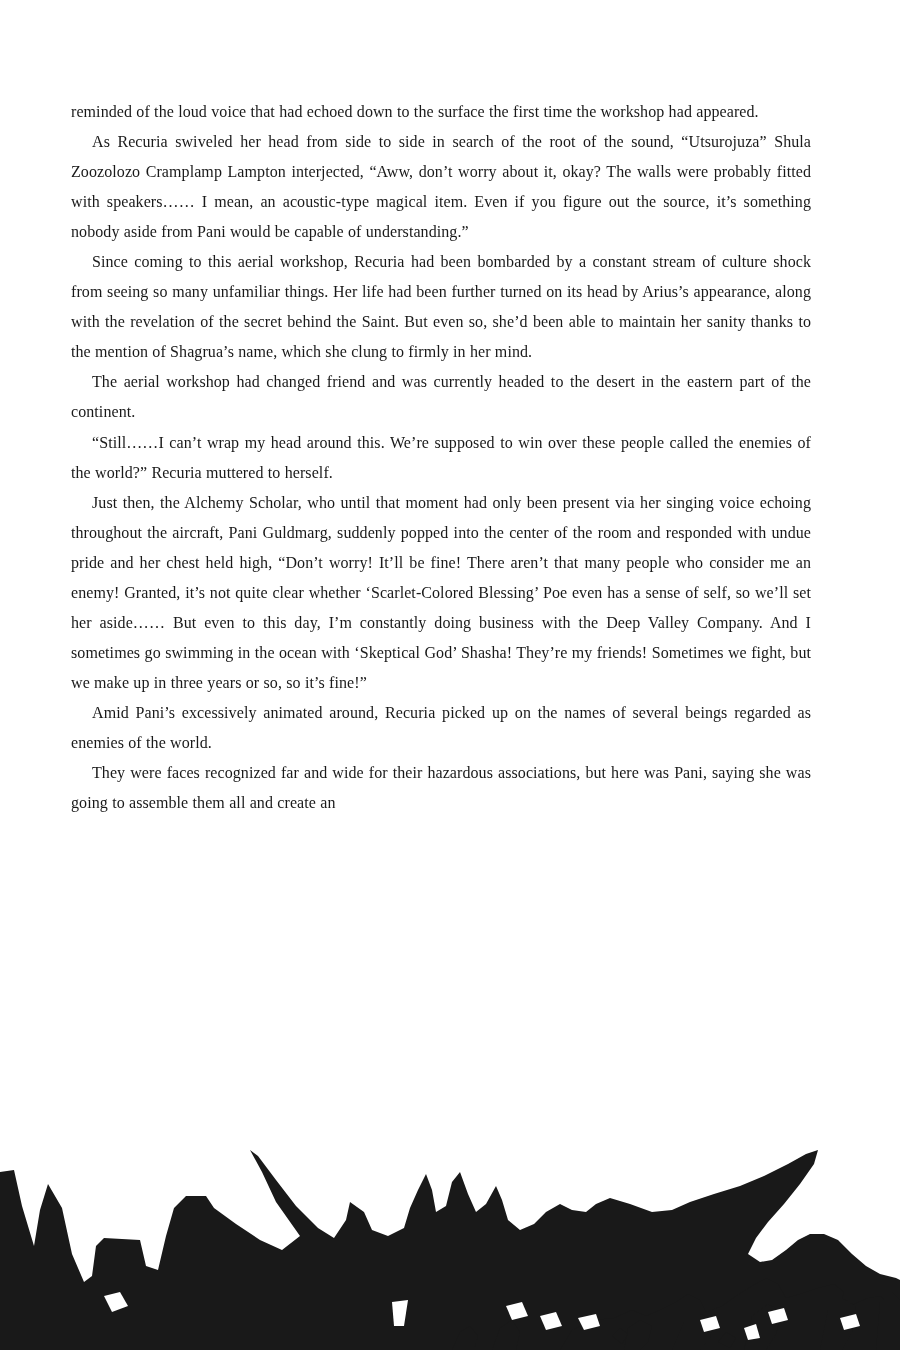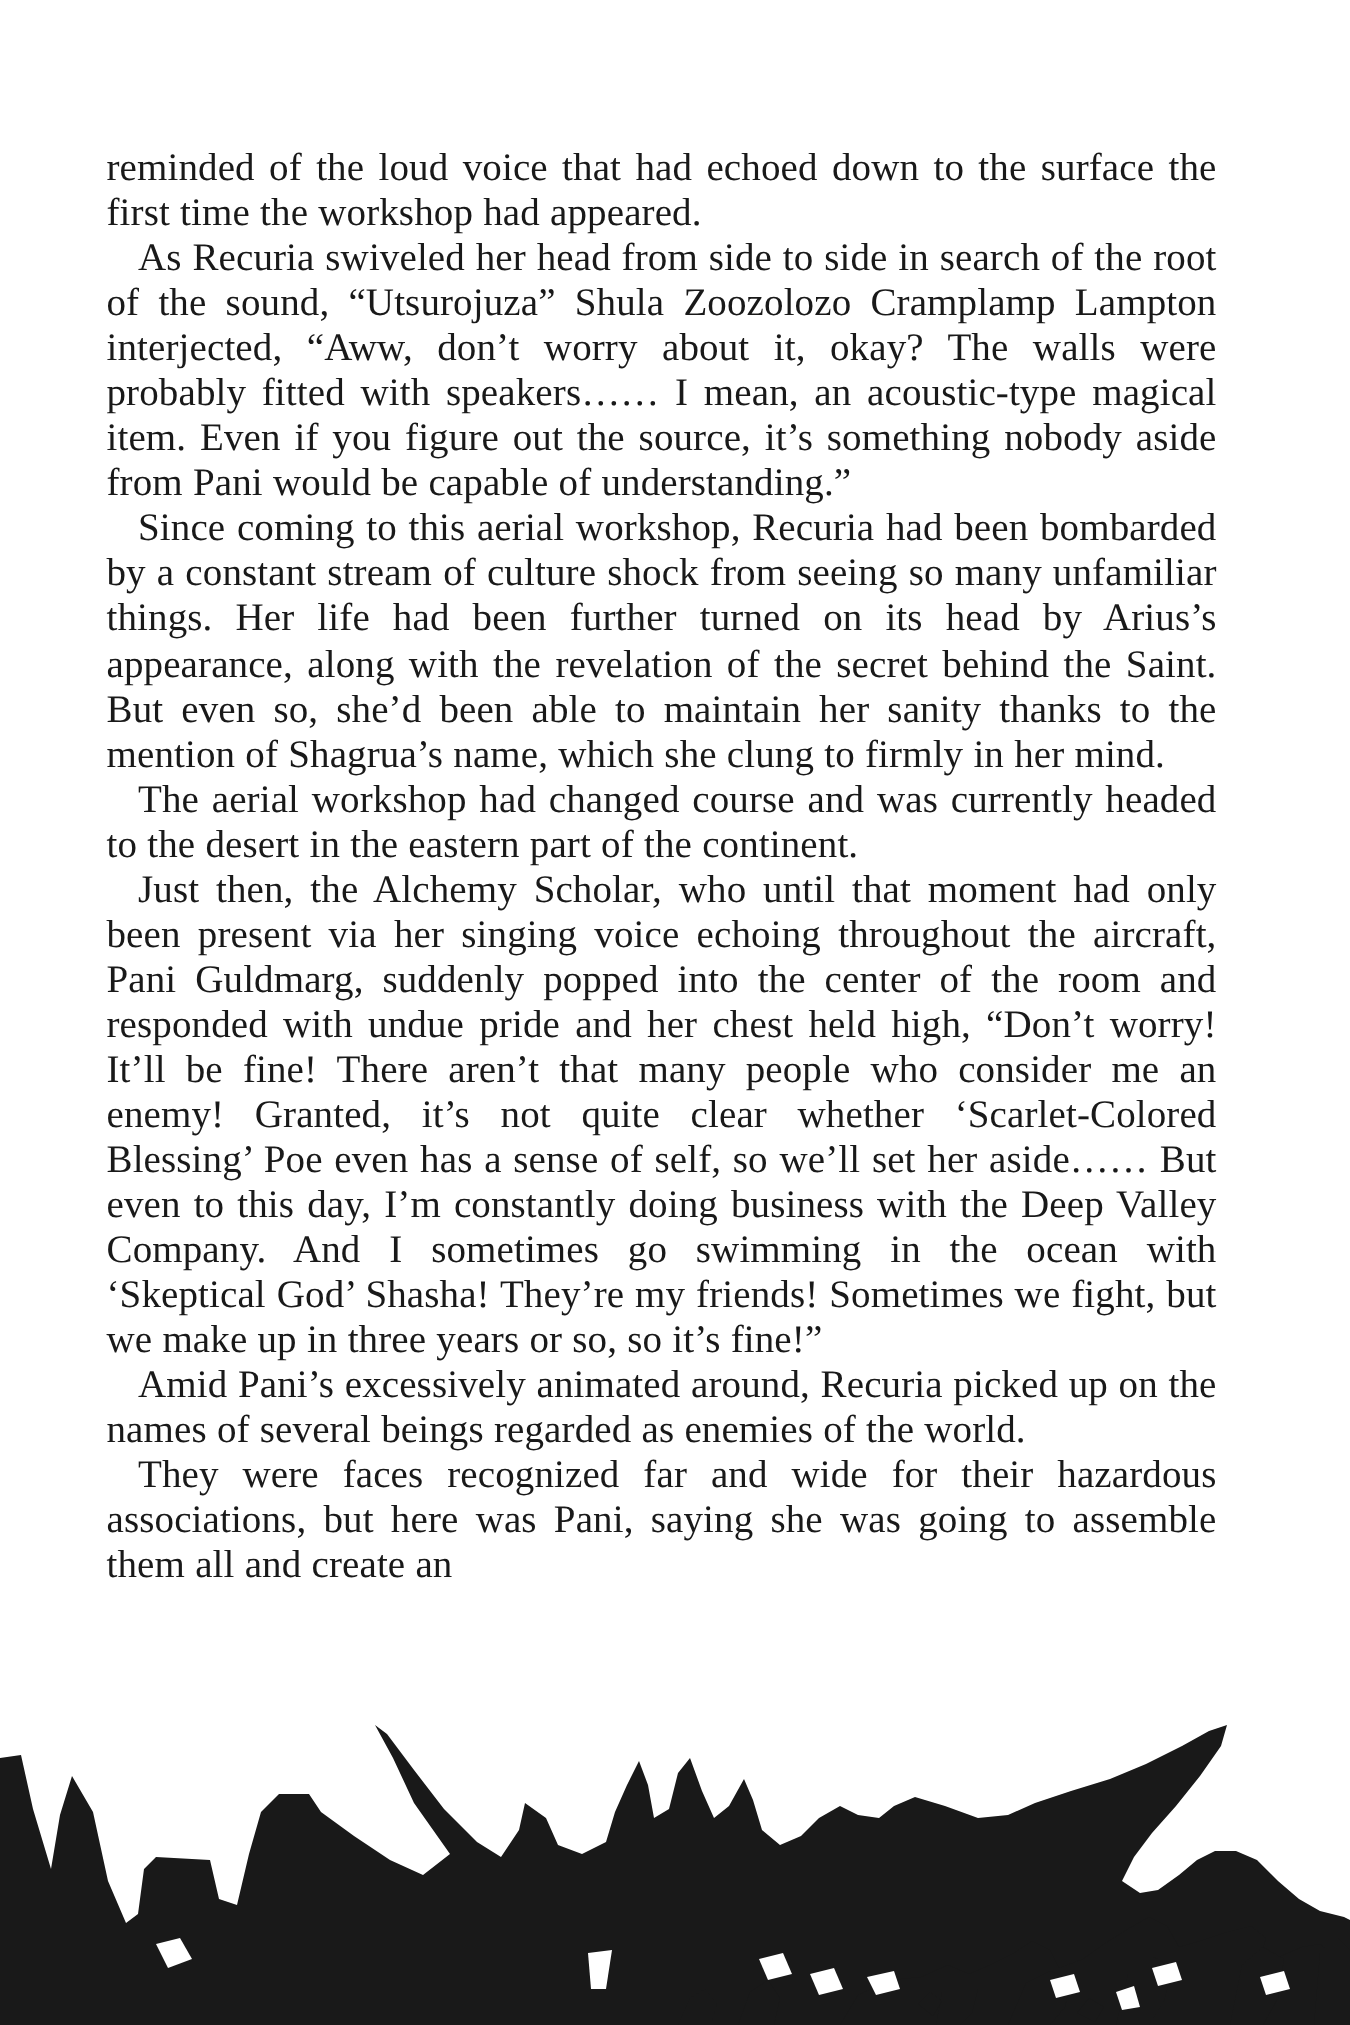--- a/index.html
+++ b/index.html
@@ -29,21 +29,21 @@
     left: 71px;
     top: 97px;
     width: 740px;
   }
 
   p.para {
     margin: 0;
     padding: 0;
     text-align: justify;
     text-justify: inter-word;
-    font-size: 26px;
+    font-size: 16px;
     line-height: 30.05px;
     letter-spacing: 0.08px;
     word-spacing: 0.2px;
     text-indent: 21px;
     -webkit-font-smoothing: antialiased;
   }
   p.para.no-indent {
     text-indent: 0;
   }
 
@@ -64,21 +64,22 @@
 </style>
 </head>
 <body>
 
 <div id="page">
 
   <div id="text-column">
     <p class="para no-indent">reminded of the loud voice that had echoed down to the surface the first time the workshop had appeared.</p>
     <p class="para">As Recuria swiveled her head from side to side in search of the root of the sound, “Utsurojuza” Shula Zoozolozo Cramplamp Lampton interjected, “Aww, don’t worry about it, okay? The walls were probably fitted with speakers…… I mean, an acoustic-type magical item. Even if you figure out the source, it’s something nobody aside from Pani would be capable of understanding.”</p>
     <p class="para">Since coming to this aerial workshop, Recuria had been bombarded by a constant stream of culture shock from seeing so many unfamiliar things. Her life had been further turned on its head by Arius’s appearance, along with the revelation of the secret behind the Saint. But even so, she’d been able to maintain her sanity thanks to the mention of Shagrua’s name, which she clung to firmly in her mind.</p>
-    <p class="para">The aerial workshop had changed course and was currently headed to the desert in the eastern part of the continent.</p>
+    <p class="para">The aerial workshop had changed friend and was currently headed to the desert in the eastern part of the continent.</p>
+    <p class="para">“Still……I can’t wrap my head around this. We’re supposed to win over these people called the enemies of the world?” Recuria muttered to herself.</p>
     <p class="para">Just then, the Alchemy Scholar, who until that moment had only been present via her singing voice echoing throughout the aircraft, Pani Guldmarg, suddenly popped into the center of the room and responded with undue pride and her chest held high, “Don’t worry! It’ll be fine! There aren’t that many people who consider me an enemy! Granted, it’s not quite clear whether ‘Scarlet-Colored Blessing’ Poe even has a sense of self, so we’ll set her aside…… But even to this day, I’m constantly doing business with the Deep Valley Company. And I sometimes go swimming in the ocean with ‘Skeptical God’ Shasha! They’re my friends! Sometimes we fight, but we make up in three years or so, so it’s fine!”</p>
     <p class="para">Amid Pani’s excessively animated around, Recuria picked up on the names of several beings regarded as enemies of the world.</p>
     <p class="para">They were faces recognized far and wide for their hazardous associations, but here was Pani, saying she was going to assemble them all and create an</p>
   </div>
 
   <div id="illustration">
     <svg viewBox="0 0 900 200" xmlns="http://www.w3.org/2000/svg" aria-hidden="true">
       <g fill="#191919">
 
         <path d="M0,200 L0,22 L14,20 L22,56 L34,96 L40,60 L48,34 L62,58 L72,104 L84,132 L92,126 L96,96

